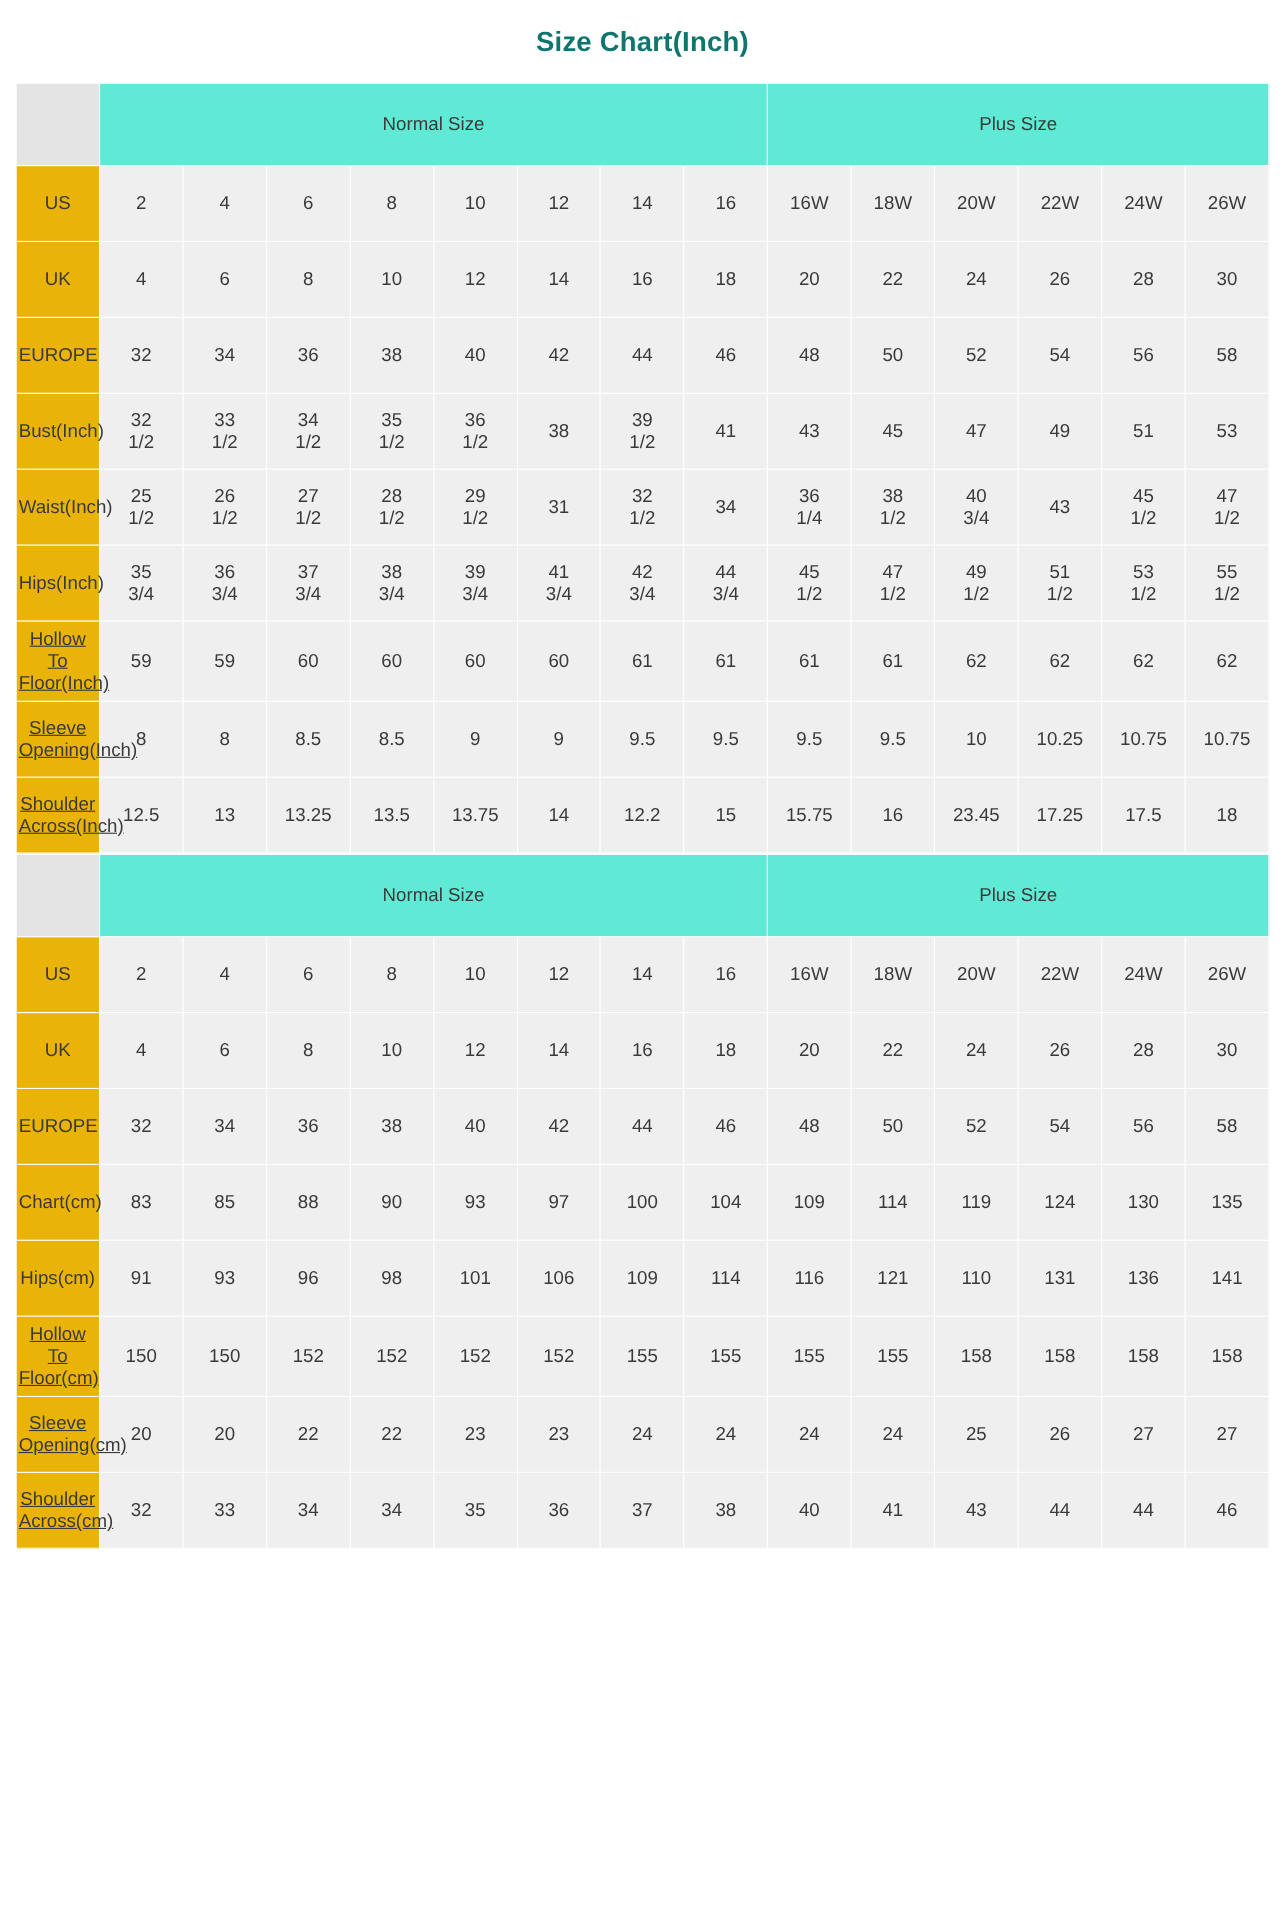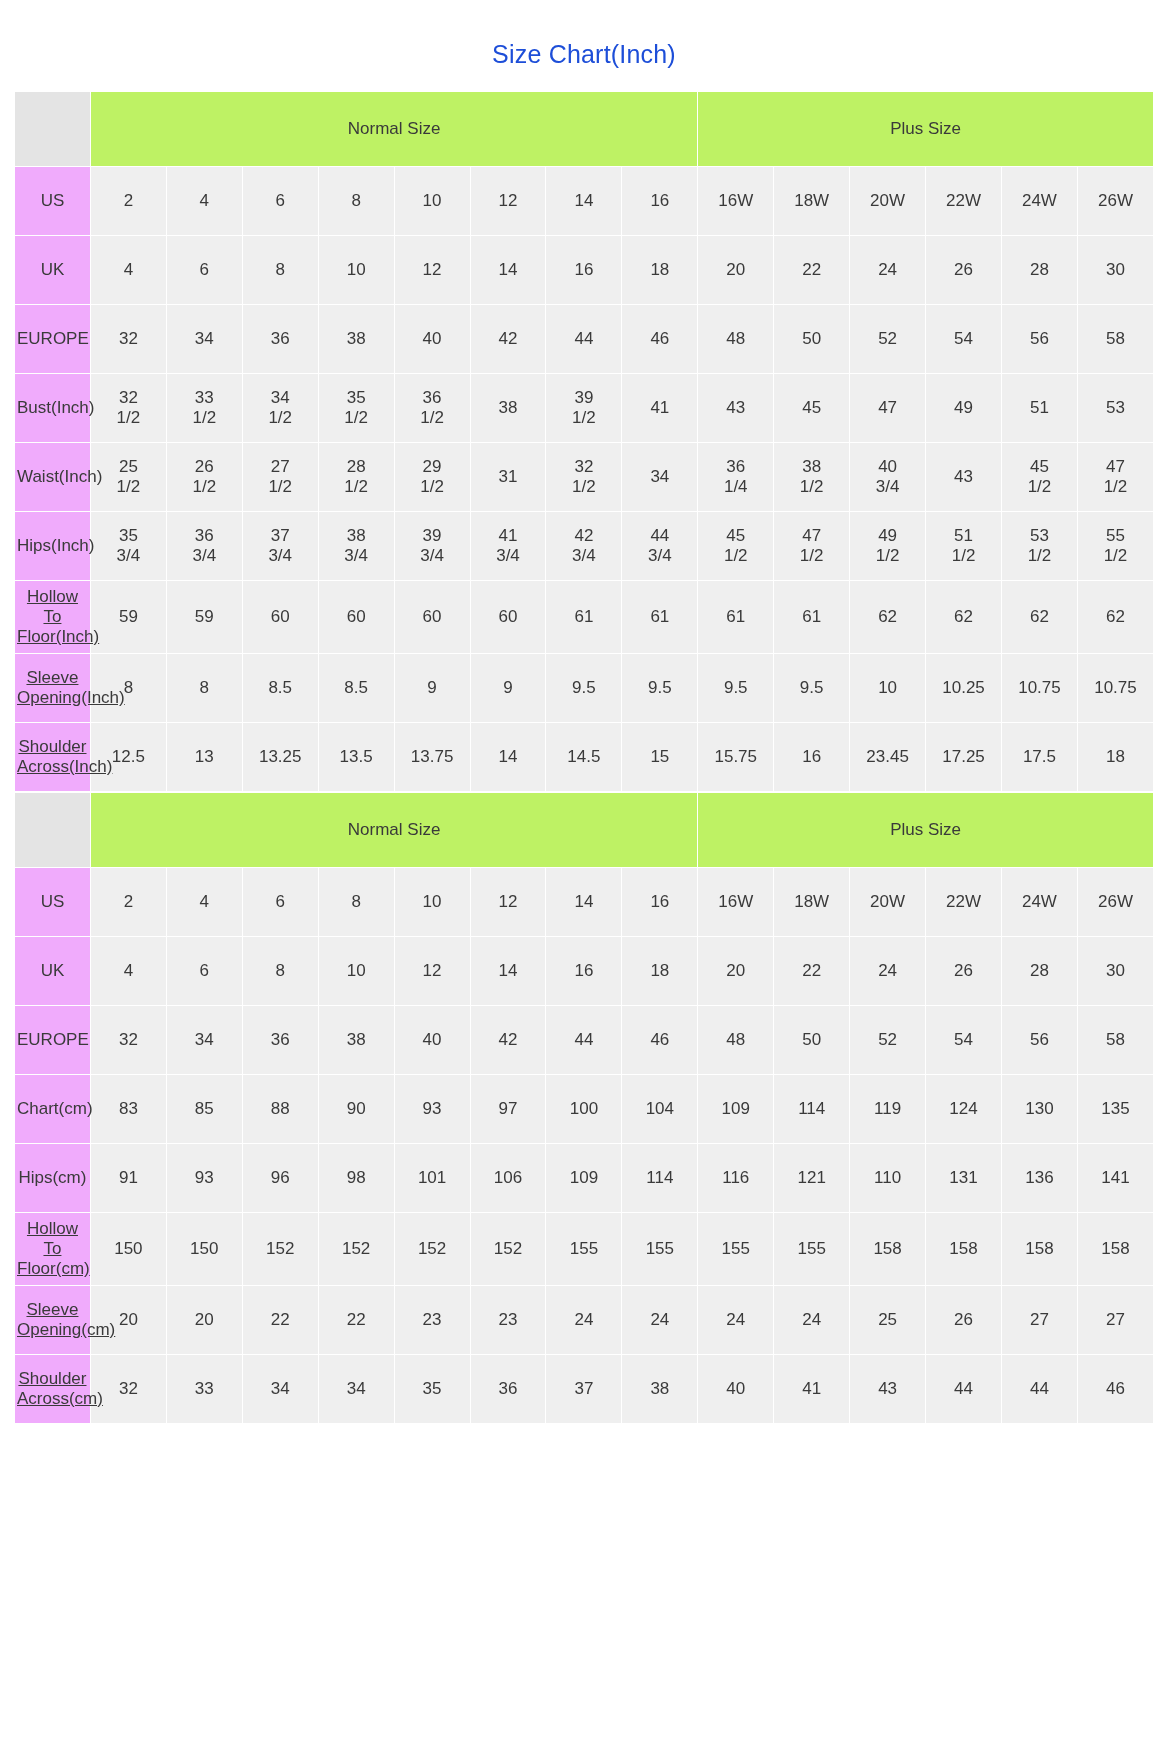--- a/index.html
+++ b/index.html
@@ -13,52 +13,51 @@
     color: #333333;
   }
   .page {
     width: 1168px;
     box-sizing: border-box;
     padding: 0 14px;
   }
   .chart-title {
     text-align: center;
     font-size: 25px;
-    color: #1d4ed8;
+    color: #0f766e;
     padding: 24px 0 22px 0;
-    font-weight: normal;
+    font-weight: bold;
     letter-spacing: 0.2px;
-    margin-top: 16px;
   }
   table.size-table {
     border-collapse: collapse;
     width: 100%;
     table-layout: fixed;
   }
   table.size-table td, table.size-table th {
     border: 1px solid #ffffff;
     text-align: center;
     vertical-align: middle;
     font-size: 17px;
     font-weight: normal;
     color: #3a3a3a;
     padding: 6px 2px;
     line-height: 1.22;
   }
   td.rowlabel {
-    background: #f0abfc;
+    background: #eab308;
     width: 140px;
     font-size: 17px;
     padding: 6px 4px;
   }
   td.corner {
     background: #e4e4e4;
   }
   td.grouphead {
-    background: #bef264;
+    background: #5eead4;
     font-size: 18px;
     height: 62px;
   }
   td.datacell {
     background: #efefef;
     height: 56px;
   }
   td.headcell {
     background: #efefef;
     height: 56px;
@@ -330,21 +329,21 @@
             <td class="rowlabel">
               <span class="two-line">Shoulder</span>
               <span class="two-line">Across(Inch)</span>
             </td>
             <td class="datacell">12.5</td>
             <td class="datacell">13</td>
             <td class="datacell">13.25</td>
             <td class="datacell">13.5</td>
             <td class="datacell">13.75</td>
             <td class="datacell">14</td>
-            <td class="datacell">14.5</td>
+            <td class="datacell">12.2</td>
             <td class="datacell">15</td>
             <td class="datacell">15.75</td>
             <td class="datacell">16</td>
             <td class="datacell">23.45</td>
             <td class="datacell">17.25</td>
             <td class="datacell">17.5</td>
             <td class="datacell">18</td>
           </tr>
         </tbody>
     </table>

